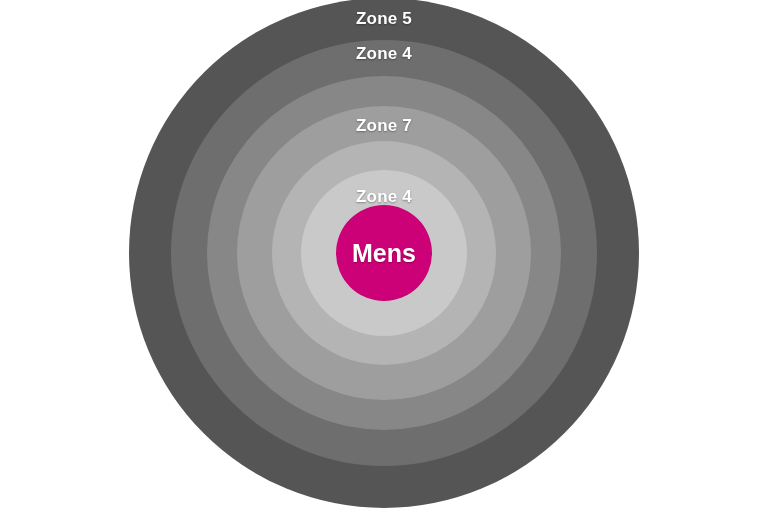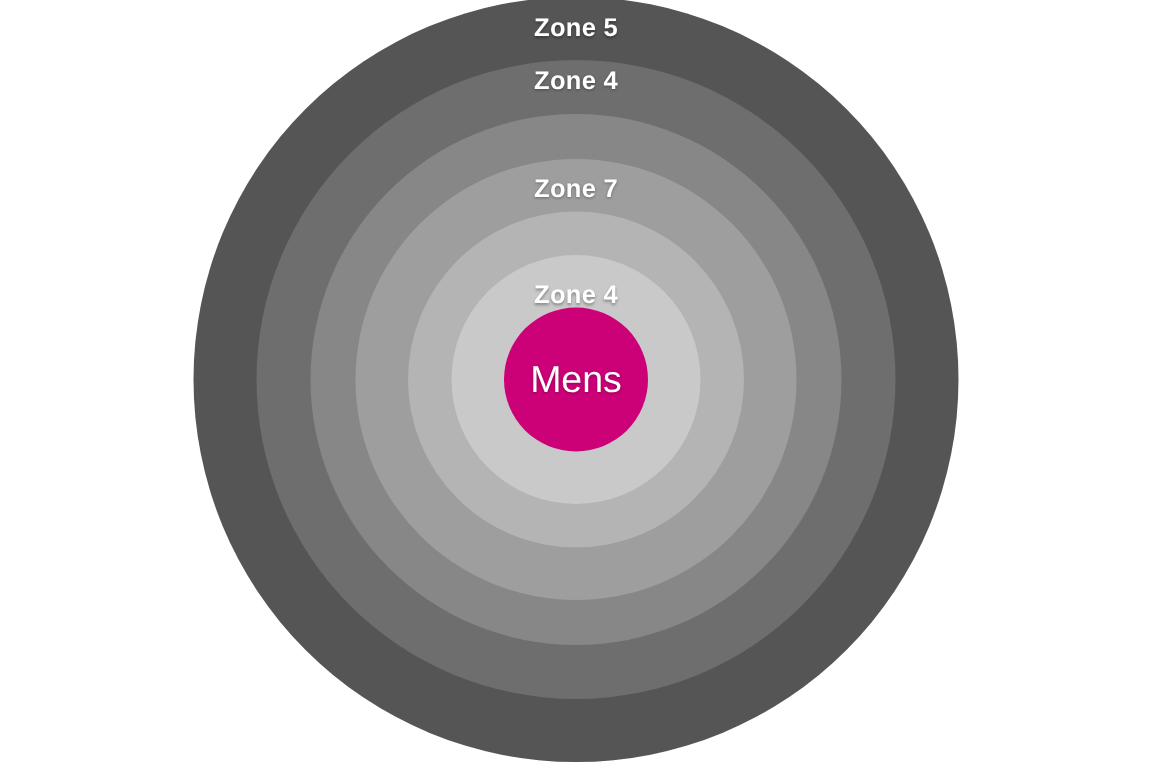--- a/index.html
+++ b/index.html
@@ -42,21 +42,21 @@
     white-space: nowrap;
   }
 
   .core-label {
     position: absolute;
     left: 0;
     width: 768px;
     text-align: center;
     color: #ffffff;
     font-family: "Liberation Sans", sans-serif;
-    font-weight: normal;
+    font-weight: bold;
     font-size: 25px;
     line-height: 1;
     text-shadow: 0 1px 2px rgba(0,0,0,0.30);
     white-space: nowrap;
   }
 </style>
 </head>
 <body style="background: rgb(255, 255, 255);">
 
 <div id="diagram" style="background: rgb(255, 255, 255);">

